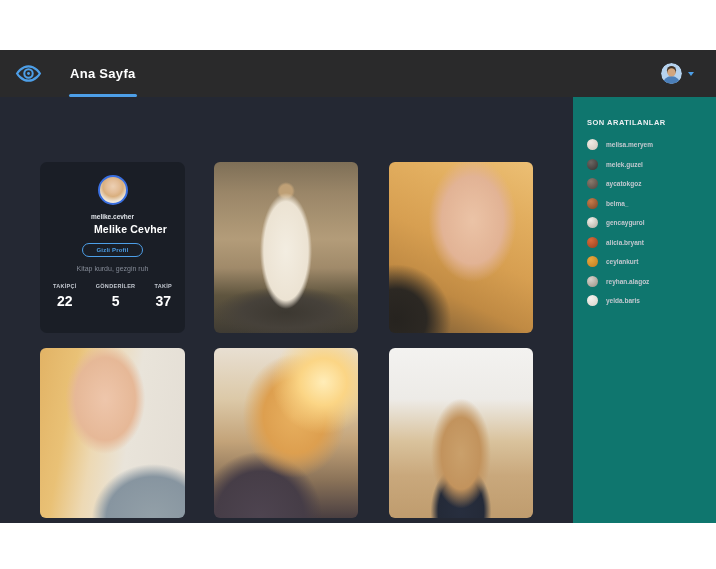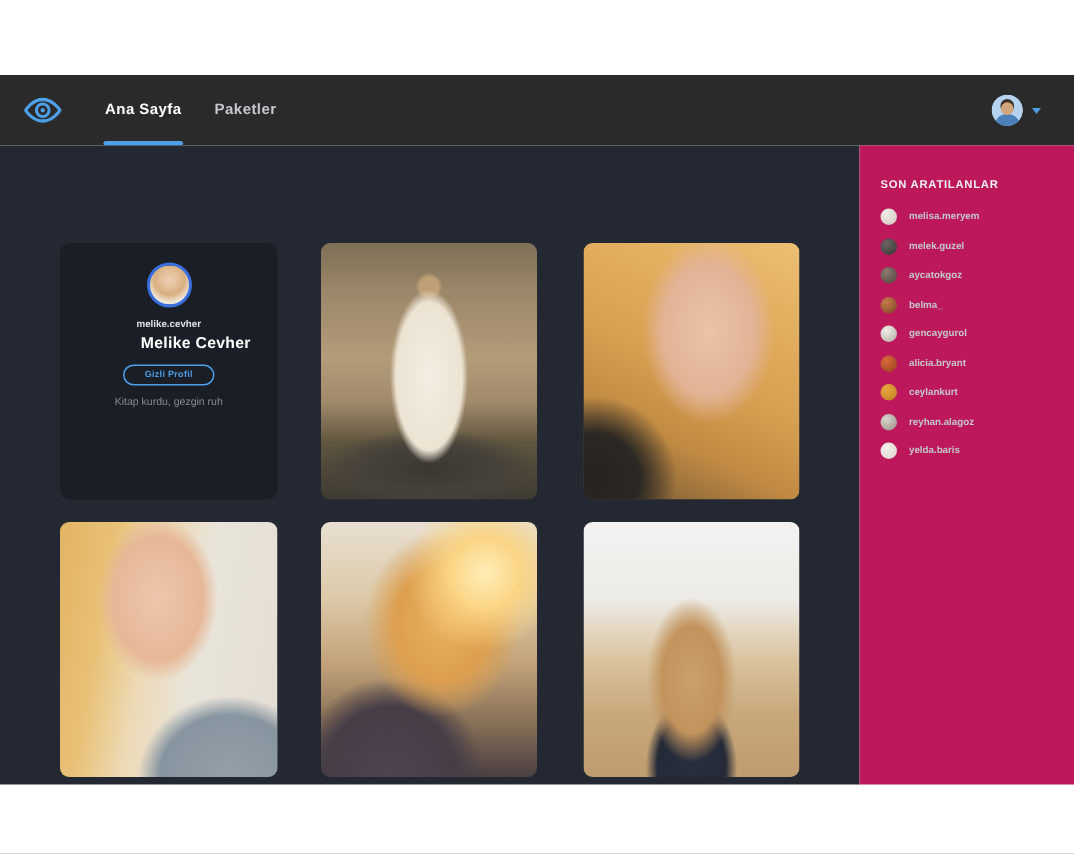--- a/index.html
+++ b/index.html
@@ -6,33 +6,33 @@
   html,body { background:#ffffff; }
   body { font-family:"Liberation Sans", sans-serif; }
   .page { position:relative; width:716px; height:569px; background:#ffffff; overflow:hidden; }
 
   .app { position:absolute; top:50px; left:0; width:716px; height:473px; }
 
   
   .navbar { position:relative; height:47px; background:#2a2a2b; display:flex; align-items:center; padding:0 22px 0 13px; }
   .logo { width:30px; height:24px; display:flex; align-items:center; justify-content:center; margin-right:16px; }
   .nav-item { position:relative; height:47px; display:flex; align-items:center; padding:12px 11px;
-              font-size:10px; font-weight:bold; letter-spacing:.3px; color:#c4c8ce; cursor:pointer; }
+              font-size:13px; font-weight:bold; letter-spacing:.3px; color:#c4c8ce; cursor:pointer; }
   .nav-item.active { color:#ffffff; }
   .nav-item.active::after { content:""; position:absolute; left:10px; right:10px; bottom:0; height:3px;
               background:#4d9fe8; border-radius:3px; }
   .nav-right { margin-left:auto; display:flex; align-items:center; }
   .user-avatar { width:21px; height:21px; border-radius:50%; overflow:hidden; }
   .chevron-down { width:0; height:0; border-left:3.5px solid transparent; border-right:3.5px solid transparent;
               border-top:4px solid #4d9fe8; margin-left:6px; }
 
   
   .content { display:flex; height:426px; }
   .main { position:relative; width:573px; height:426px; background:#242833; }
-  .sidebar { position:relative; width:143px; height:426px; background:#be185d; padding:21px 8px 0 14px; }
+  .sidebar { position:relative; width:143px; height:426px; background:#0f766e; padding:21px 8px 0 14px; }
 
   .searchbar { position:absolute; left:40px; top:22px; width:497px; height:27px; background:#191d25;
               border:none; border-radius:5px; color:#8a909b; font-size:9.5px; text-align:center;
               font-family:"Liberation Sans", sans-serif; outline:none; }
 
   
   .card { position:absolute; left:40px; top:65px; width:145px; height:171px; background:#1a1e26;
               border-radius:7px; display:flex; flex-direction:column; align-items:center; padding-top:13px; }
   .card-avatar { width:30px; height:30px; border-radius:50%; border:2px solid #3a6fe0;
               background:radial-gradient(circle at 50% 36%, #ecd0b4 0%, #e3bd97 30%, #d9af7e 48%, #efe7da 72%, #f6f2ea 100%); }
@@ -92,21 +92,20 @@
 
     <div class="navbar">
       <div class="logo">
         <svg width="27" height="21" viewBox="0 0 32 24">
           <path d="M16 3.5 C7.5 3.5 2.5 12 2.5 12 C2.5 12 7.5 20.5 16 20.5 C24.5 20.5 29.5 12 29.5 12 C29.5 12 24.5 3.5 16 3.5 Z" fill="none" stroke="#4d9fe8" stroke-width="2.6"></path>
           <circle cx="16" cy="12" r="5" fill="none" stroke="#4d9fe8" stroke-width="2.4"></circle>
           <circle cx="16" cy="12" r="1.7" fill="#4d9fe8"></circle>
         </svg>
       </div>
       <div class="nav-item active">Ana Sayfa</div>
-      <div class="nav-item">Paketler</div>
       <div class="nav-right">
         <div class="user-avatar">
           <svg width="21" height="21" viewBox="0 0 21 21">
             <defs>
                 <clipPath id="ac">
                   <circle cx="10.5" cy="10.5" r="10.5"></circle>
                 </clipPath>
               </defs>
             <g clip-path="url(#ac)">
               <rect width="21" height="21" fill="#b5d2ee"></rect>
@@ -123,20 +122,34 @@
     <div class="content">
       <div class="main">
 
 
         <div class="card">
           <div class="card-avatar"></div>
           <div class="card-username">melike.cevher</div>
           <div class="card-name">Melike Cevher</div>
           <div class="badge">Gizli Profil</div>
           <div class="bio">Kitap kurdu, gezgin ruh</div>
+          <div class="stats">
+            <div class="stat">
+              <div class="stat-label">TAKİPÇİ</div>
+              <div class="stat-value">22</div>
+            </div>
+            <div class="stat">
+              <div class="stat-label">GÖNDERİLER</div>
+              <div class="stat-value">5</div>
+            </div>
+            <div class="stat">
+              <div class="stat-label">TAKİP</div>
+              <div class="stat-value">37</div>
+            </div>
+          </div>
         </div>
 
         <div class="photo p1" title="Beyaz elbiseli kadın taş duvarda oturuyor"></div>
         <div class="photo p2" title="Sarışın kadın yakın çekim portre"></div>
         <div class="photo p3" title="Gri kazaklı sarışın kadın portre"></div>
         <div class="photo p4" title="Gün batımında arkadan saçlı kadın"></div>
         <div class="photo p5" title="Buğday tarlasında kıvırcık saçlı kadın arkadan"></div>
       </div>
 
       <div class="sidebar">

